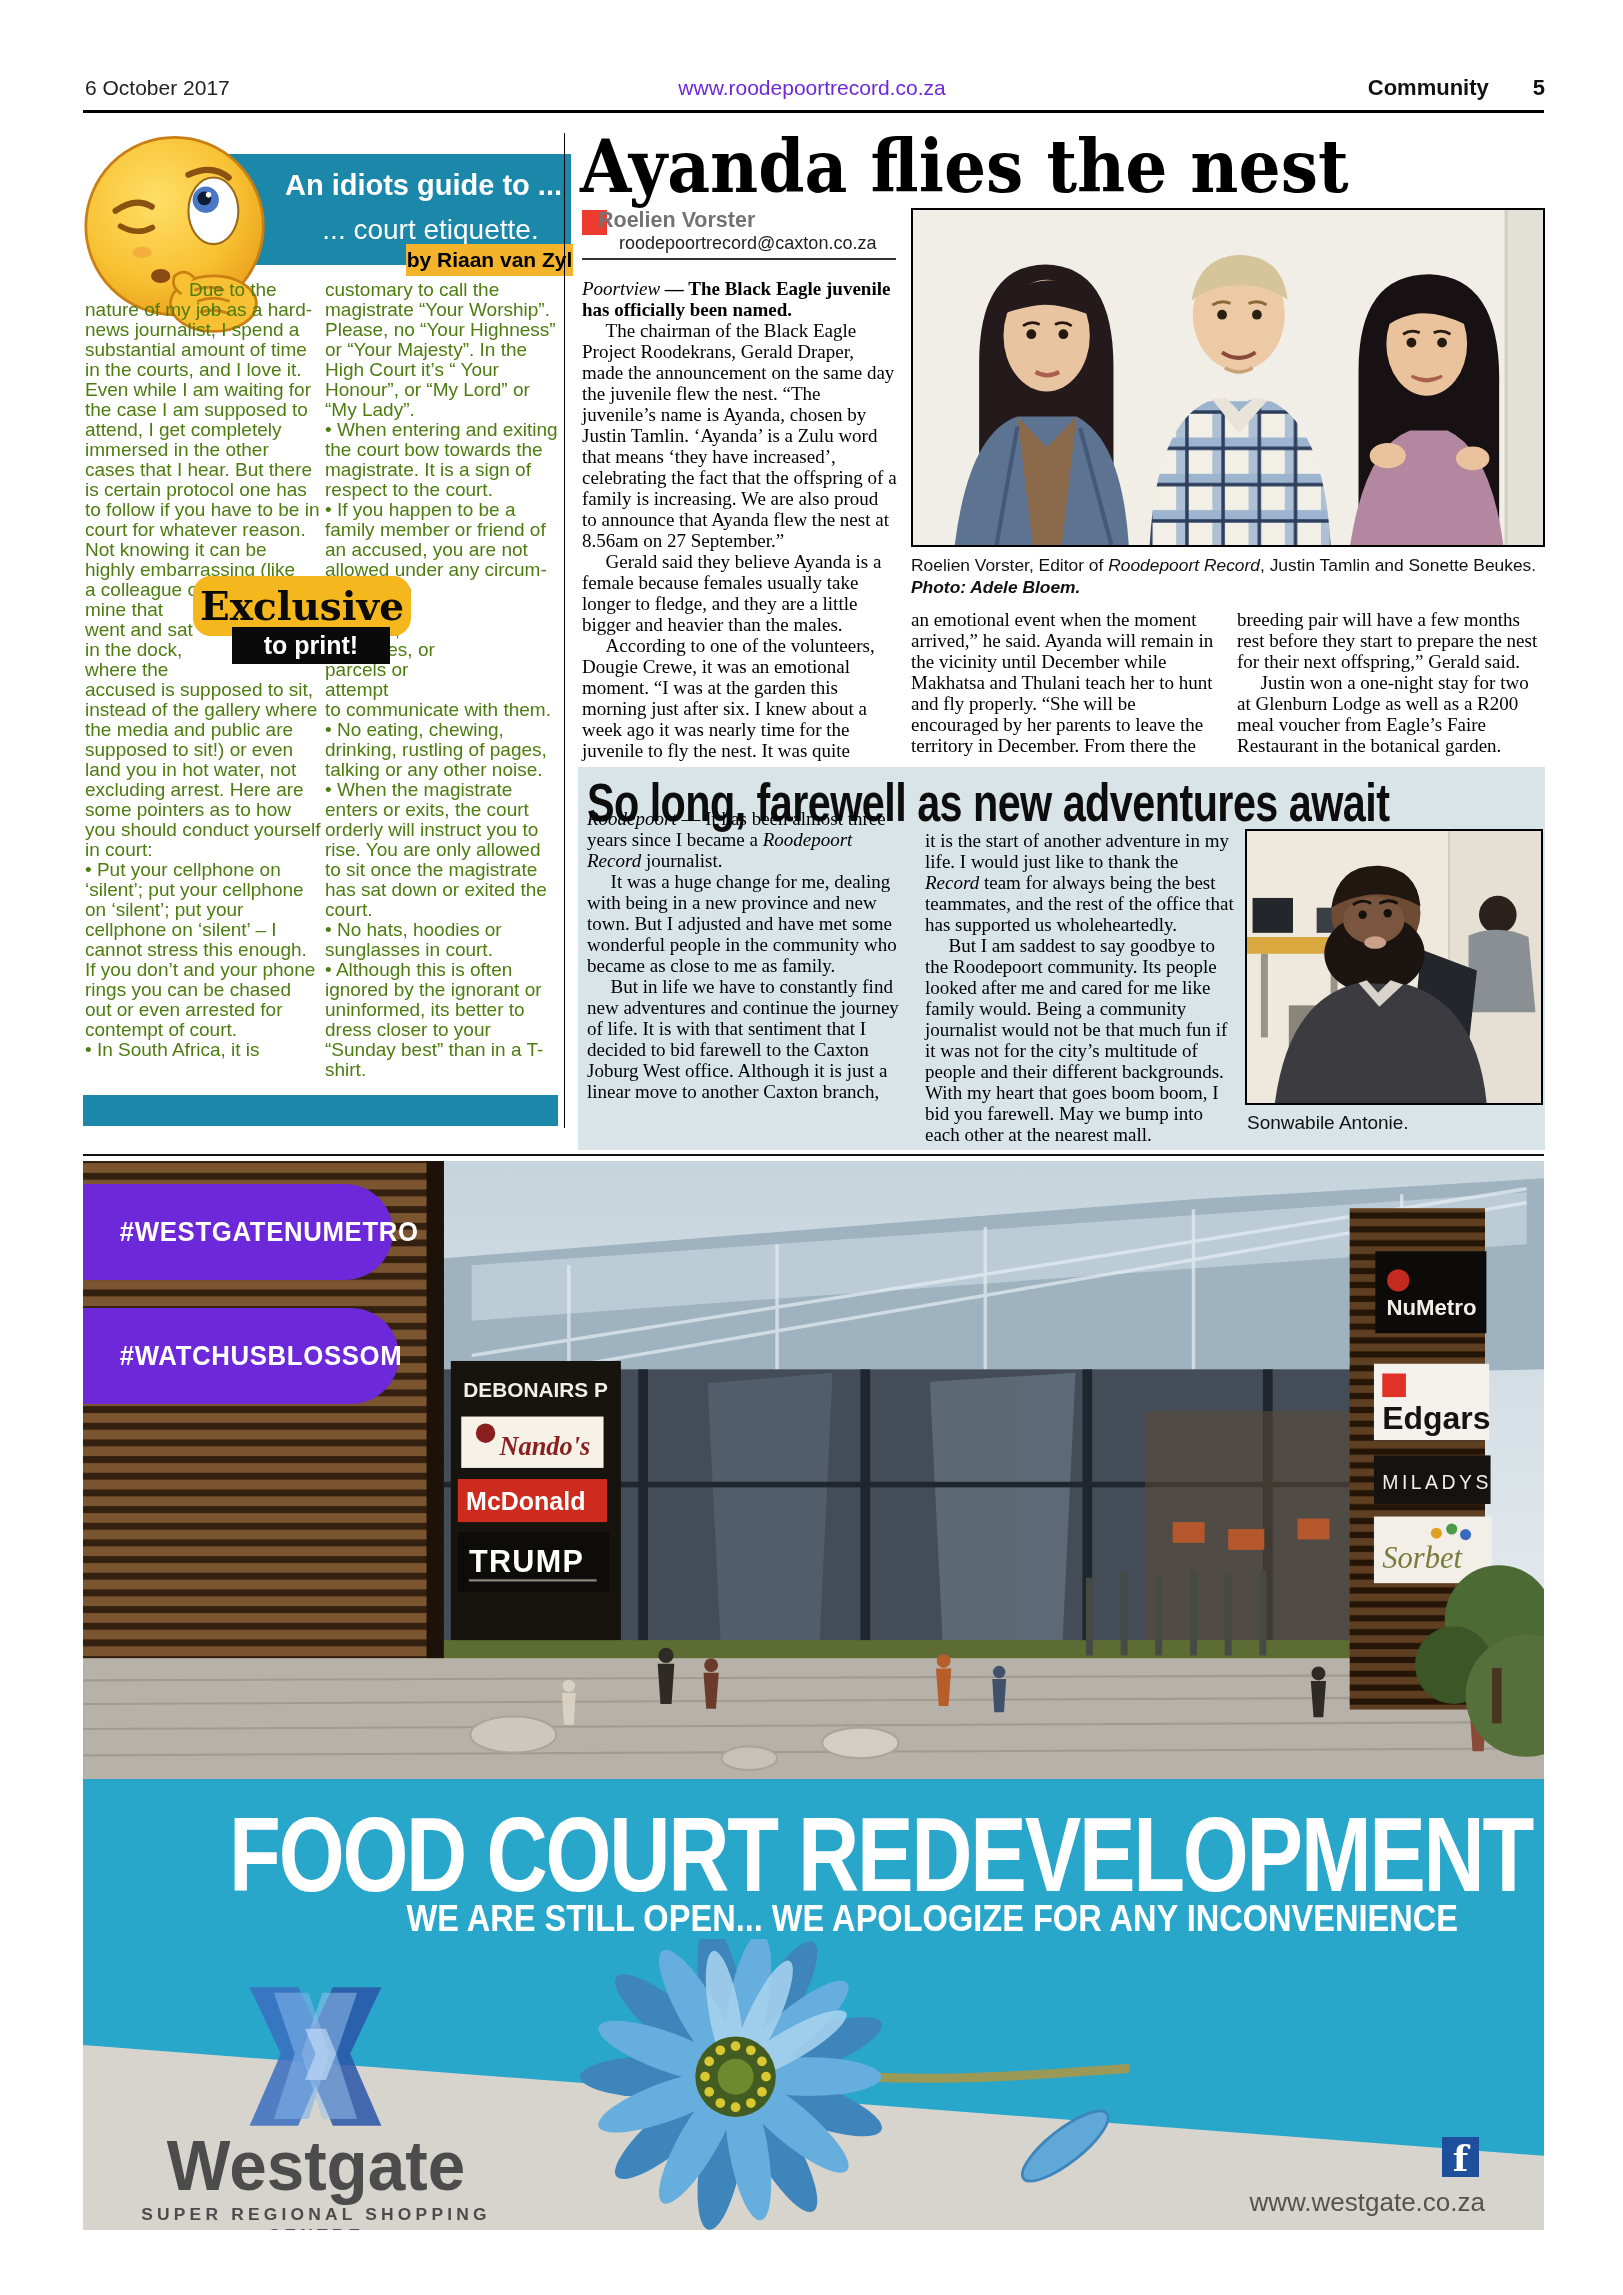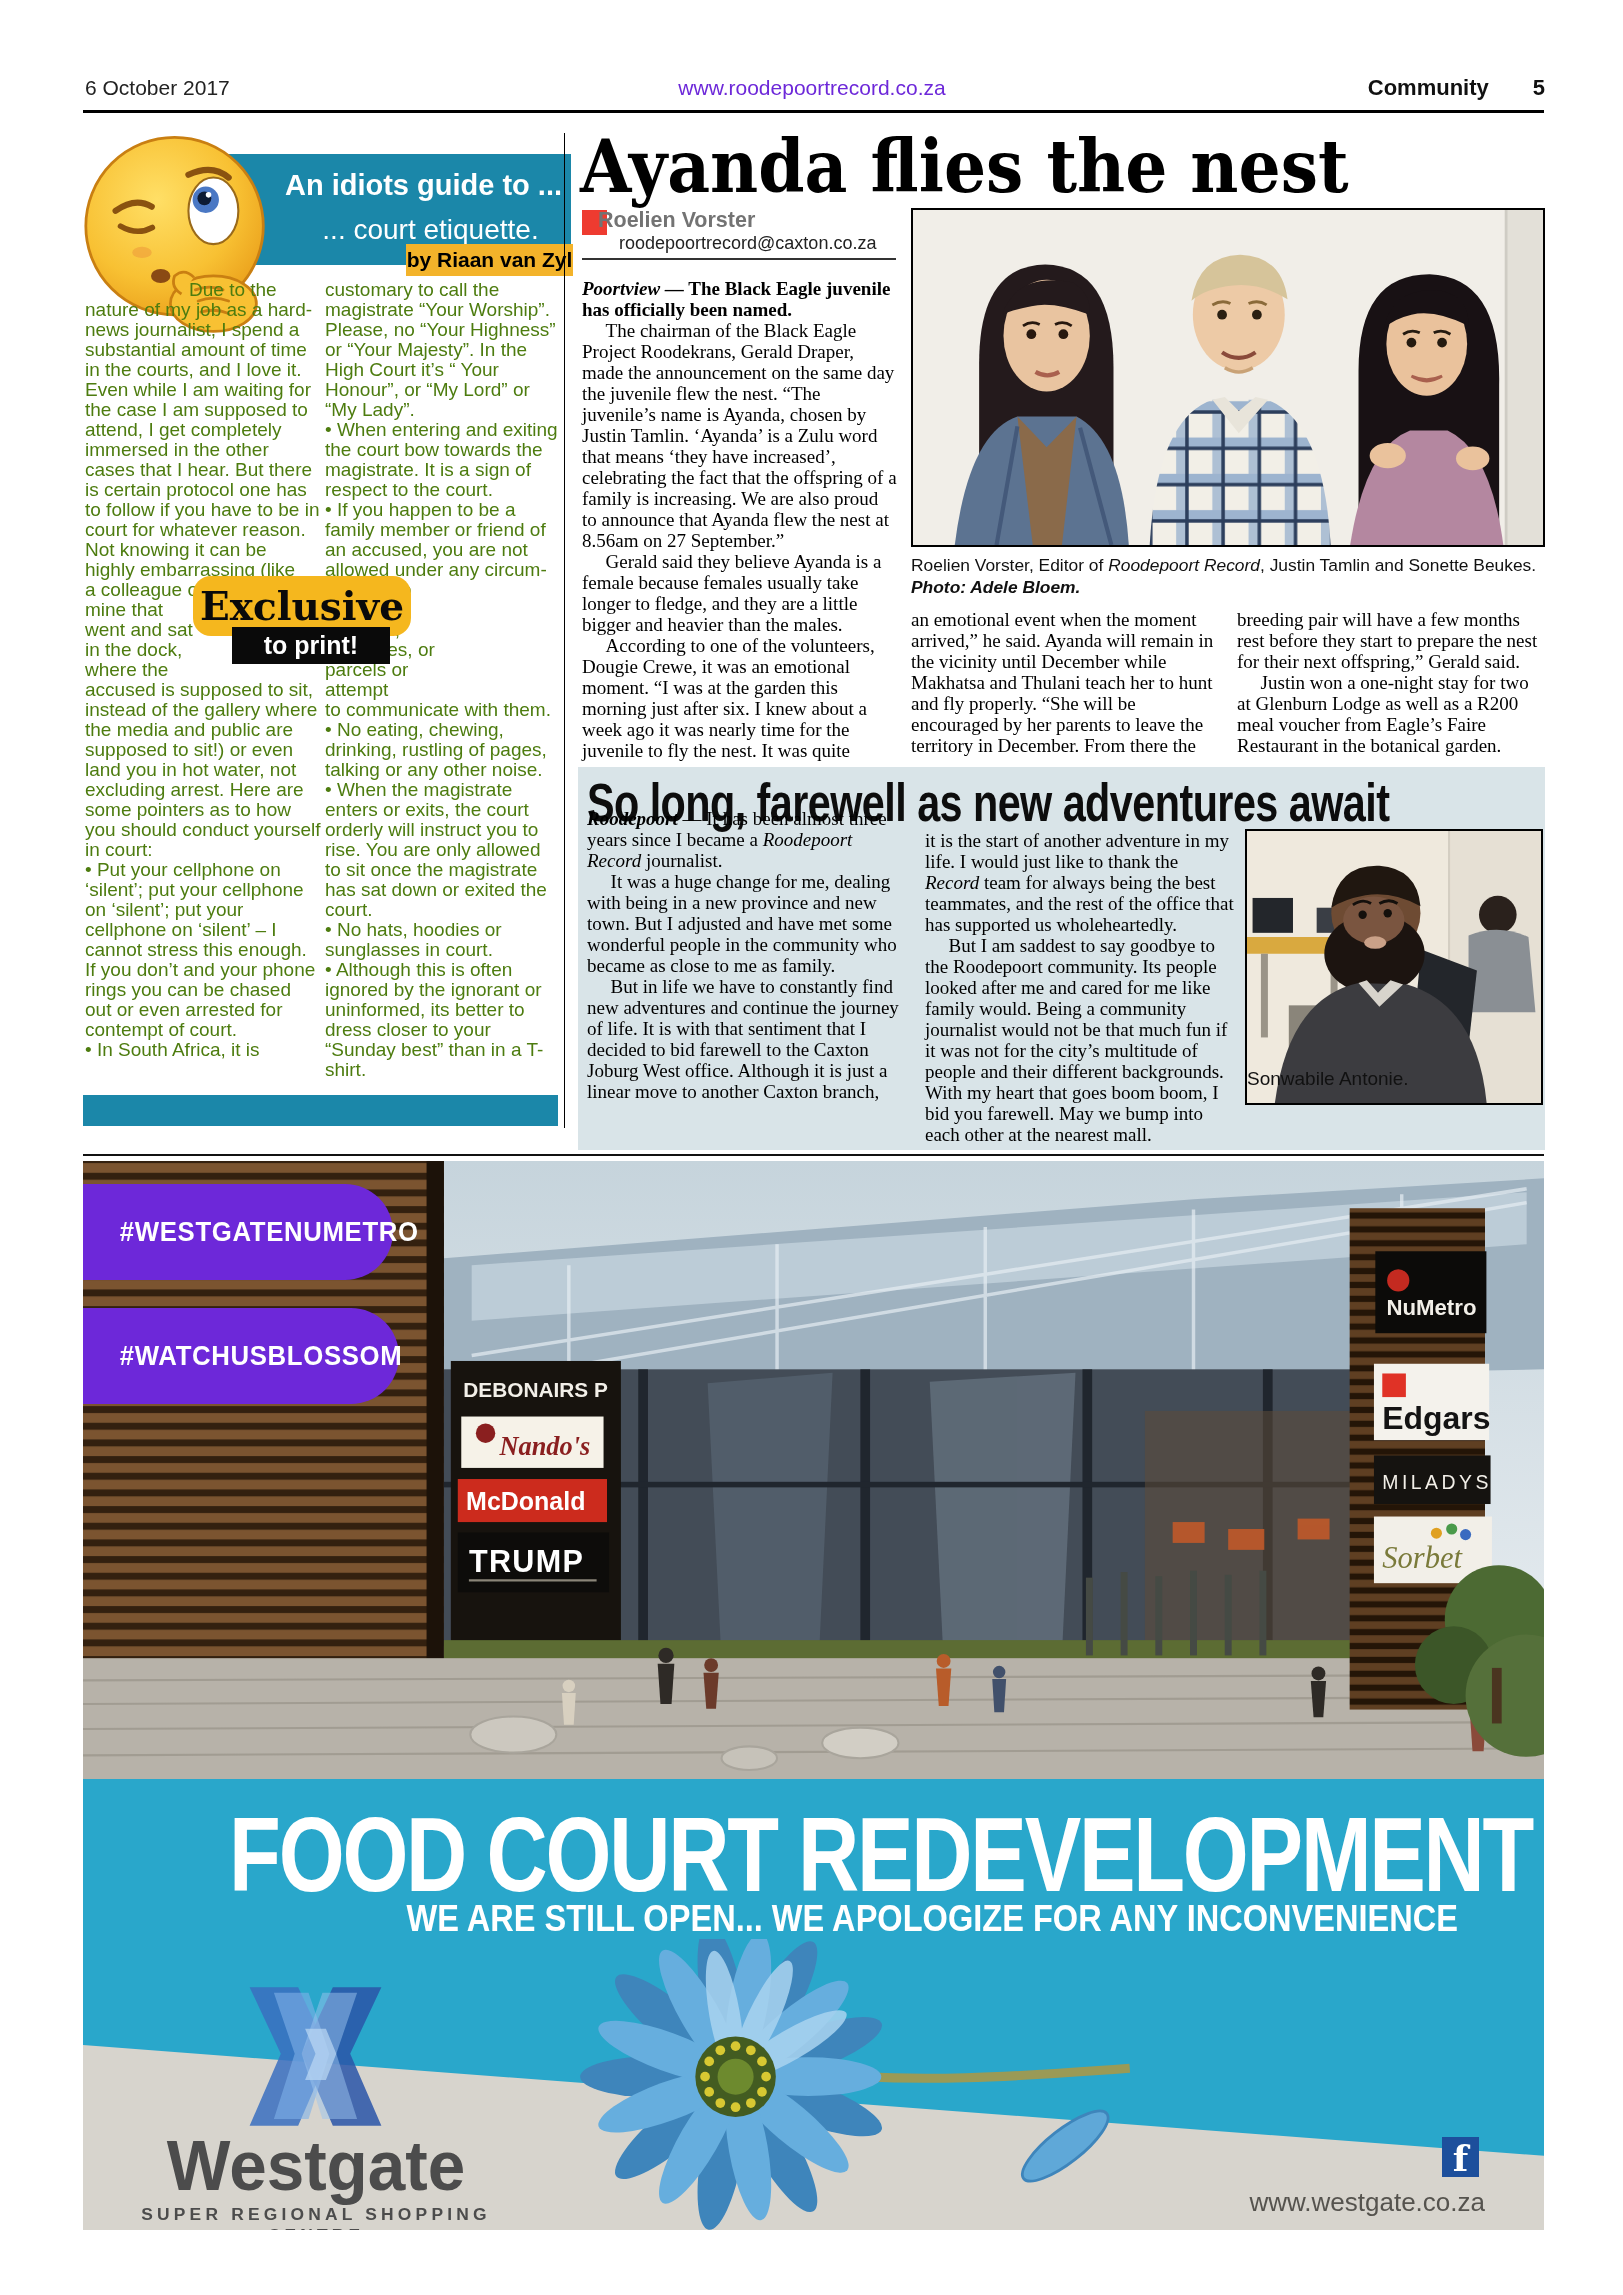--- a/index.html
+++ b/index.html
@@ -48,35 +48,35 @@
   .by-mail{left:619px;top:233px;font-size:18px;color:#222;}
   .by-rule{left:582px;top:258px;width:314px;height:2.1px;background:#333;}
 
   .serifcol{font-family:"Liberation Serif",serif;font-size:19px;line-height:21px;color:#000;}
   .serifcol p{margin:0;}
   .serifcol .ind{text-indent:23.6px;}
   .acol1{left:582px;top:278px;width:315px;}
   .acol2{left:911px;top:609px;width:314px;}
   .acol3{left:1237px;top:609px;width:308px;}
   .lead{font-weight:bold;}
-  .loc{font-style:italic;font-weight:bold;}
+  .loc{font-style:italic;font-weight:normal;}
 
   .photo1{left:911px;top:208px;width:634px;height:339px;border:2.8px solid #000;background:#f1eee8;box-sizing:border-box;}
   .caption1{left:911px;top:554px;width:634px;font-size:17.4px;line-height:22px;color:#111;}
   .caption1 .it{font-style:italic;}
   .capcredit{font-weight:bold;font-style:italic;}
 
   
   .fw-box{left:578px;top:767px;width:967px;height:383px;background:#d9e4e8;}
   .fw-head{left:587px;top:772px;font-size:53px;font-weight:700;color:#0d0d0d;white-space:nowrap;
      transform:scaleX(.78);transform-origin:left top;letter-spacing:-0.7px;}
   .fcol1{left:587px;top:808px;width:322px;}
   .fcol2{left:925px;top:830px;width:310px;}
   .photo2{left:1245px;top:829px;width:298px;height:276px;border:2.8px solid #000;background:#efe9dd;box-sizing:border-box;}
-  .caption2{left:1247px;top:1068px;width:297px;font-size:19px;color:#111;}
+  .caption2{left:1247px;top:1112px;width:297px;font-size:19px;color:#111;}
   .fw-rule{left:83px;top:1154px;width:1461px;height:2.1px;background:#111;}
 
   
   .ad{left:83px;top:1161px;width:1461px;height:1069px;overflow:hidden;}
   .mall{position:absolute;left:0;top:0;width:1461px;height:618px;}
   .pill{position:absolute;left:0;background:#6d28d9;color:#fff;font-weight:bold;
      border-radius:0 48px 48px 0;}
   .pill span{display:block;line-height:96px;padding-left:40px;font-size:28px;letter-spacing:0.7px;
      transform:scaleX(.92);transform-origin:left center;white-space:nowrap;}
   .pill1{top:23px;width:310px;height:96px;}

